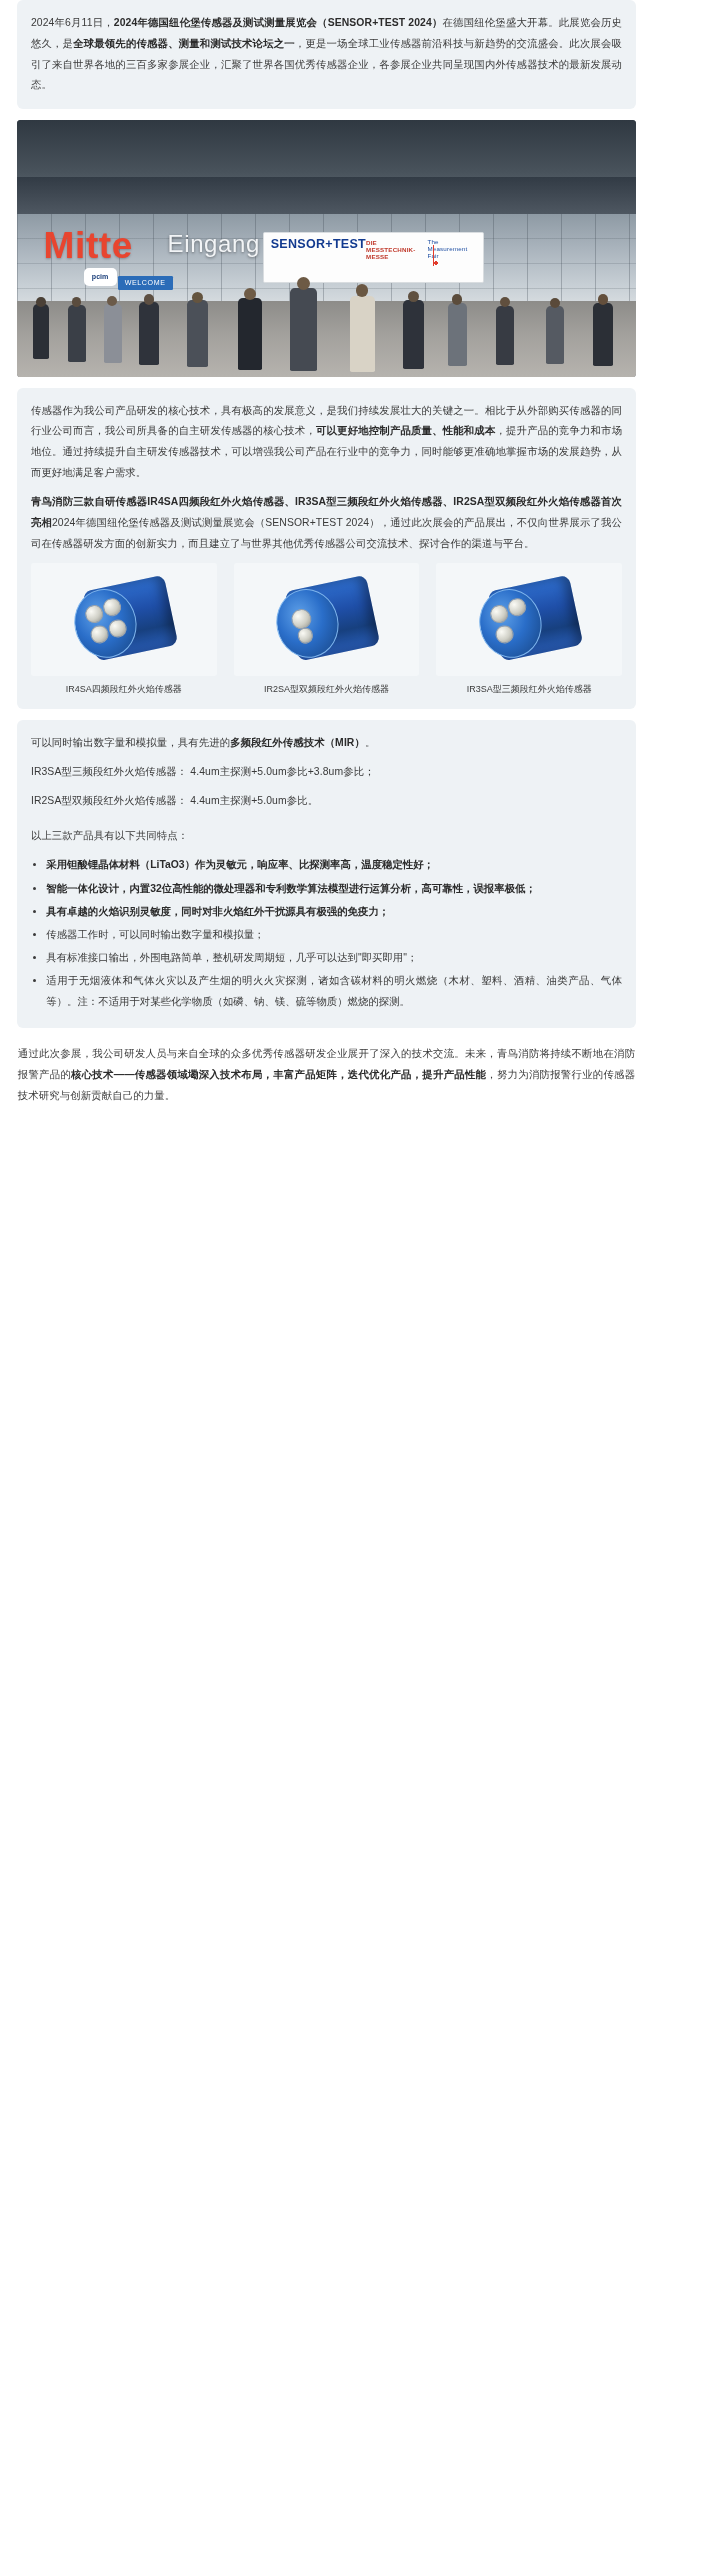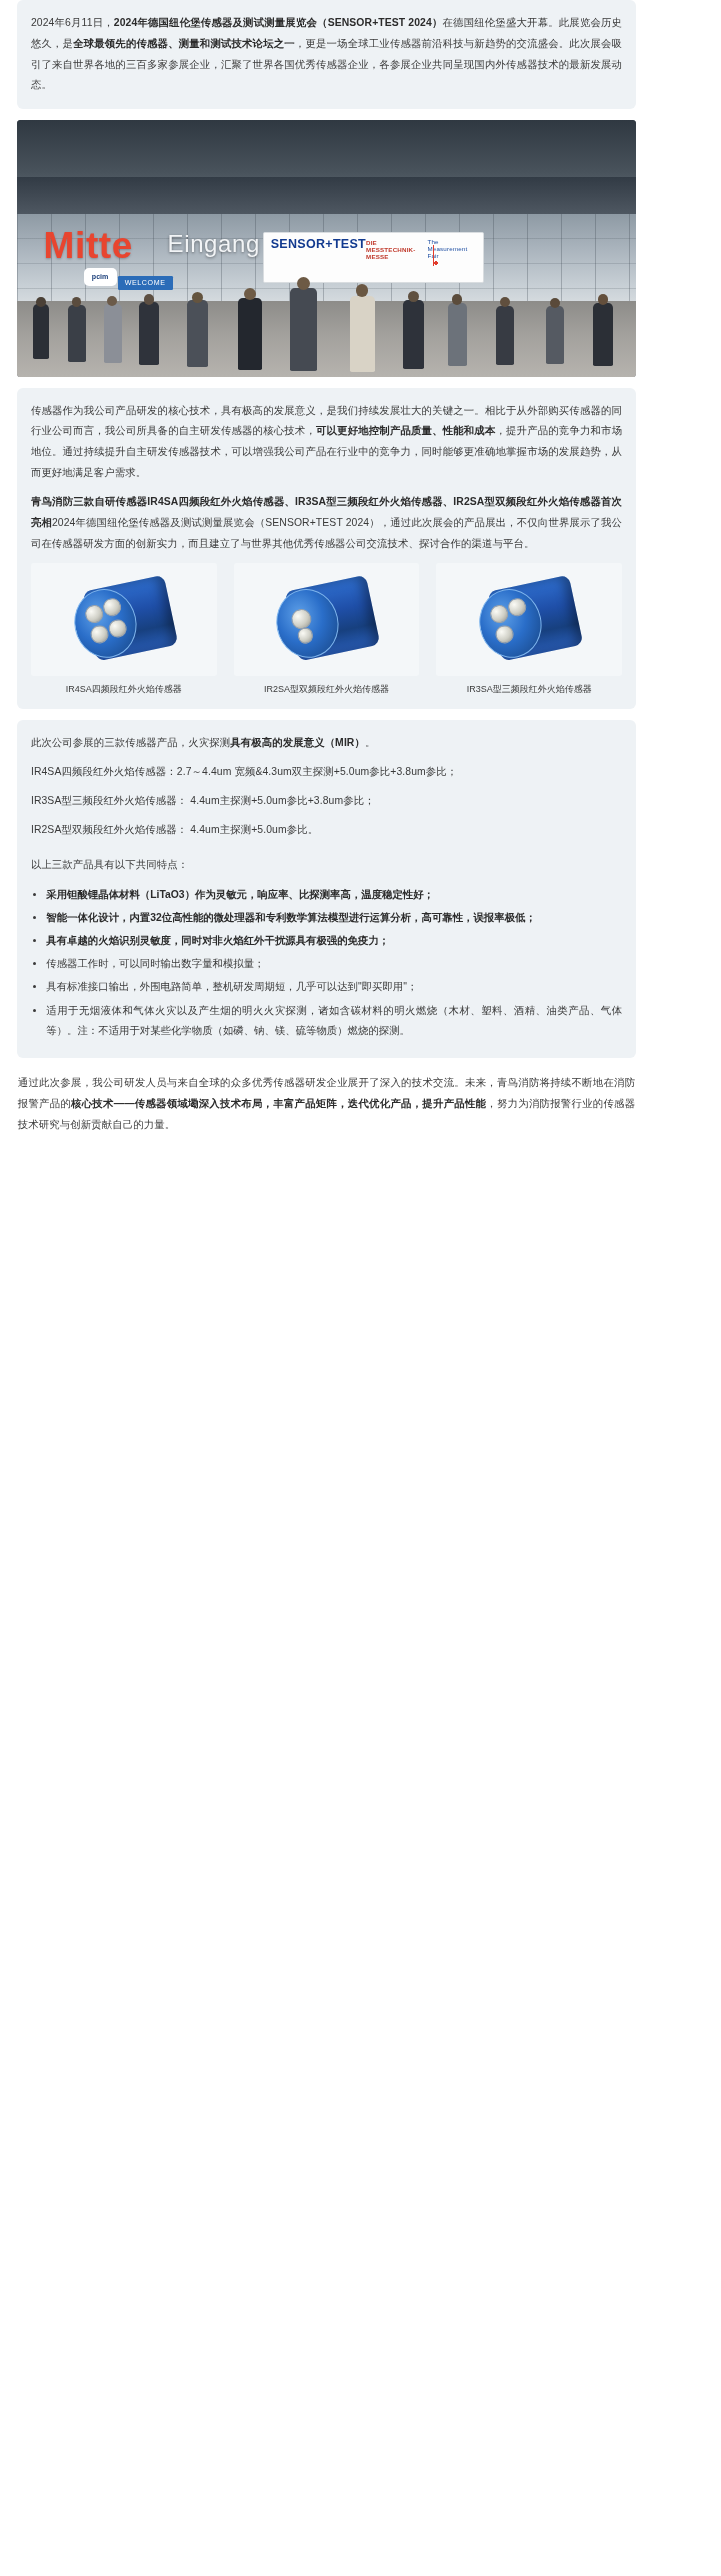--- a/index.html
+++ b/index.html
@@ -271,22 +271,21 @@
             </div>
           </div>
         </div>
         <div class="caption">IR3SA型三频段红外火焰传感器</div>
       </div>
 
     </div>
   </div>
 
   <div class="card">
-    <p class="para"><span>此次公司参展的三款传感器产品，火灾探测</span><b>具有极高的发展意义（MIR）</b><span>。</span></p>
-    <p class="para">IR4SA四频段红外火焰传感器：2.7～4.4um 宽频&amp;4.3um双主探测+5.0um参比+3.8um参比；</p>
+    <p class="para"><span>可以同时输出数字量和模拟量，具有先进的</span><b>多频段红外传感技术（MIR）</b><span>。</span></p>
     <p class="para">IR3SA型三频段红外火焰传感器： 4.4um主探测+5.0um参比+3.8um参比；</p>
     <p class="para">IR2SA型双频段红外火焰传感器： 4.4um主探测+5.0um参比。</p>
     <div class="spacer-sm"></div>
     <p class="para">以上三款产品具有以下共同特点：</p>
     <ul class="bullets">
       <li><b>采用钽酸锂晶体材料（LiTaO3）作为灵敏元，响应率、比探测率高，温度稳定性好；</b></li>
       <li><b>智能一体化设计，内置32位高性能的微处理器和专利数学算法模型进行运算分析，高可靠性，误报率极低；</b></li>
       <li><b>具有卓越的火焰识别灵敏度，同时对非火焰红外干扰源具有极强的免疫力；</b></li>
       <li>传感器工作时，可以同时输出数字量和模拟量；</li>
       <li>具有标准接口输出，外围电路简单，整机研发周期短，几乎可以达到"即买即用"；</li>

